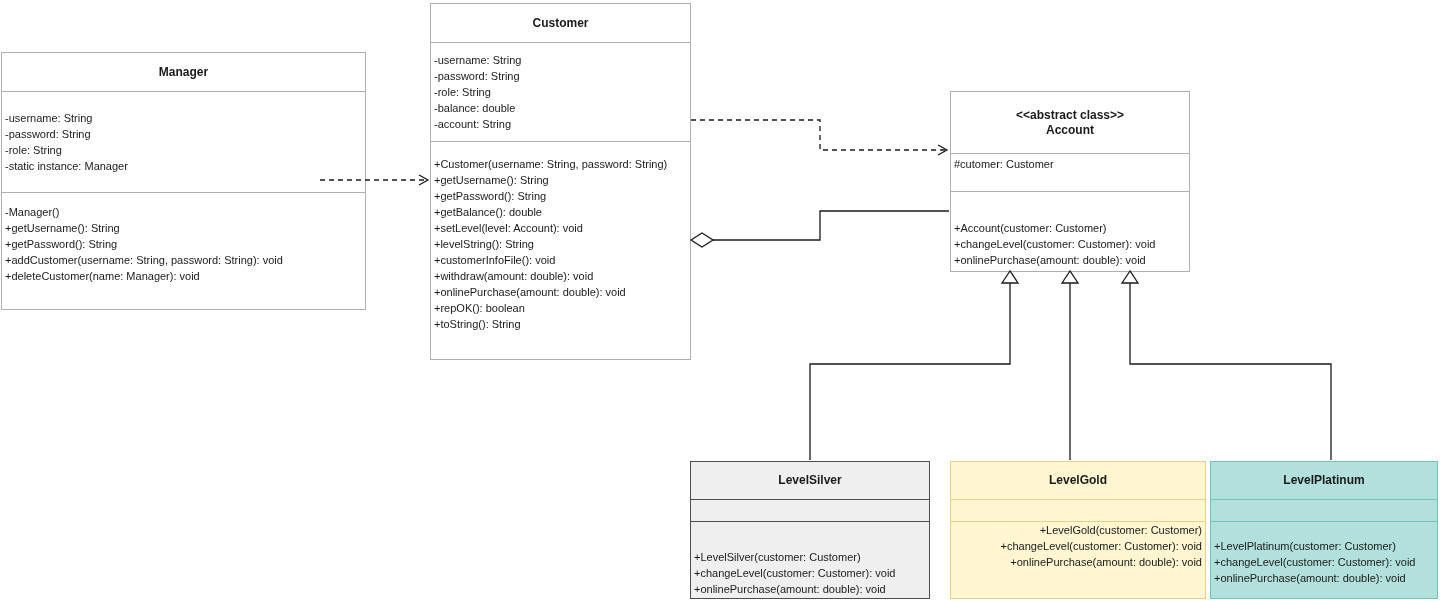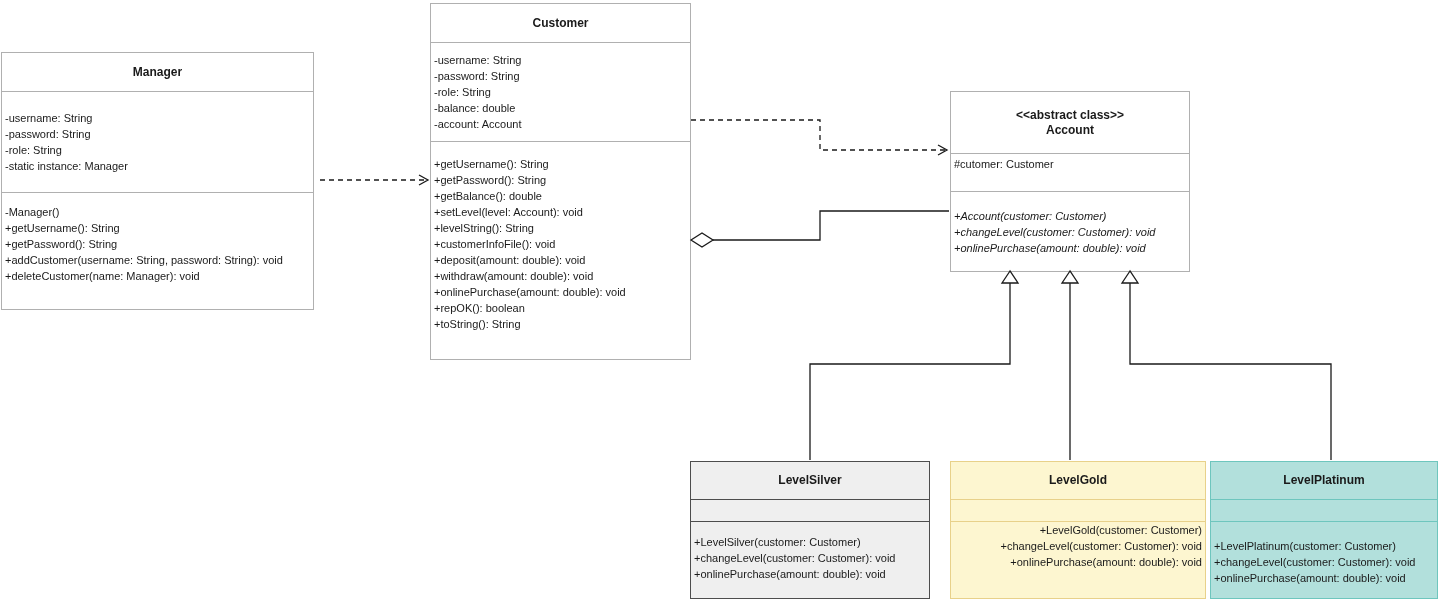--- a/index.html
+++ b/index.html
@@ -39,21 +39,21 @@
   .silver-box { --bc:#4d4d4d; --bg:#efefef; }
   .gold-box { --bc:#e8d18a; --bg:#fdf6d0; }
   .platinum-box { --bc:#6ec6be; --bg:#b2e0dc; }
   #wires { position:absolute; left:0; top:0; pointer-events:none; }
 </style>
 </head>
 <body>
 
 <div id="canvas">
 
-  <div class="uml-class white-box" style="left:1px; top:52px; width:313px;">
+  <div class="uml-class white-box" style="left:1px; top:52px; width:365px;">
     <div class="uml-title" style="height:38px;">Manager</div>
     <div class="uml-sec" style="height:101px; padding-top:18px;">
       <div class="ln">-username: String</div>
       <div class="ln">-password: String</div>
       <div class="ln">-role: String</div>
       <div class="ln">-static instance: Manager</div>
     </div>
     <div class="uml-sec" style="height:117px; padding-top:11px;">
       <div class="ln">-Manager()</div>
       <div class="ln">+getUsername(): String</div>
@@ -63,56 +63,56 @@
     </div>
   </div>
 
   <div class="uml-class white-box" style="left:430px; top:3px; width:261px;">
     <div class="uml-title" style="height:38px;">Customer</div>
     <div class="uml-sec" style="height:99px; padding-top:9px;">
       <div class="ln">-username: String</div>
       <div class="ln">-password: String</div>
       <div class="ln">-role: String</div>
       <div class="ln">-balance: double</div>
-      <div class="ln">-account: Account</div>
+      <div class="ln">-account: String</div>
     </div>
     <div class="uml-sec" style="height:218px; padding-top:14px;">
+      <div class="ln">+Customer(username: String, password: String)</div>
       <div class="ln">+getUsername(): String</div>
       <div class="ln">+getPassword(): String</div>
       <div class="ln">+getBalance(): double</div>
       <div class="ln">+setLevel(level: Account): void</div>
       <div class="ln">+levelString(): String</div>
       <div class="ln">+customerInfoFile(): void</div>
-      <div class="ln">+deposit(amount: double): void</div>
       <div class="ln">+withdraw(amount: double): void</div>
       <div class="ln">+onlinePurchase(amount: double): void</div>
       <div class="ln">+repOK(): boolean</div>
       <div class="ln">+toString(): String</div>
     </div>
   </div>
 
   <div class="uml-class white-box" style="left:950px; top:91px; width:240px;">
     <div class="uml-title" style="height:61px;">
       <div>&lt;&lt;abstract class&gt;&gt;</div>
       <div>Account</div>
     </div>
     <div class="uml-sec" style="height:38px; padding-top:2px;">
       <div class="ln">#cutomer: Customer</div>
     </div>
-    <div class="uml-sec" style="height:80px; padding-top:16px;font-style:italic;">
+    <div class="uml-sec" style="height:80px; padding-top:28px;">
       <div class="ln">+Account(customer: Customer)</div>
       <div class="ln">+changeLevel(customer: Customer): void</div>
       <div class="ln">+onlinePurchase(amount: double): void</div>
     </div>
   </div>
 
   <div class="uml-class silver-box" style="left:690px; top:461px; width:240px;">
     <div class="uml-title" style="height:37px;">LevelSilver</div>
     <div class="uml-sec" style="height:22px;"></div>
-    <div class="uml-sec" style="height:77px; padding-top:12px;">
+    <div class="uml-sec" style="height:77px; padding-top:27px;">
       <div class="ln">+LevelSilver(customer: Customer)</div>
       <div class="ln">+changeLevel(customer: Customer): void</div>
       <div class="ln">+onlinePurchase(amount: double): void</div>
     </div>
   </div>
 
   <div class="uml-class gold-box" style="left:950px; top:461px; width:256px;">
     <div class="uml-title" style="height:37px;">LevelGold</div>
     <div class="uml-sec" style="height:22px;"></div>
     <div class="uml-sec" style="height:77px; padding-top:0;text-align:right;">

